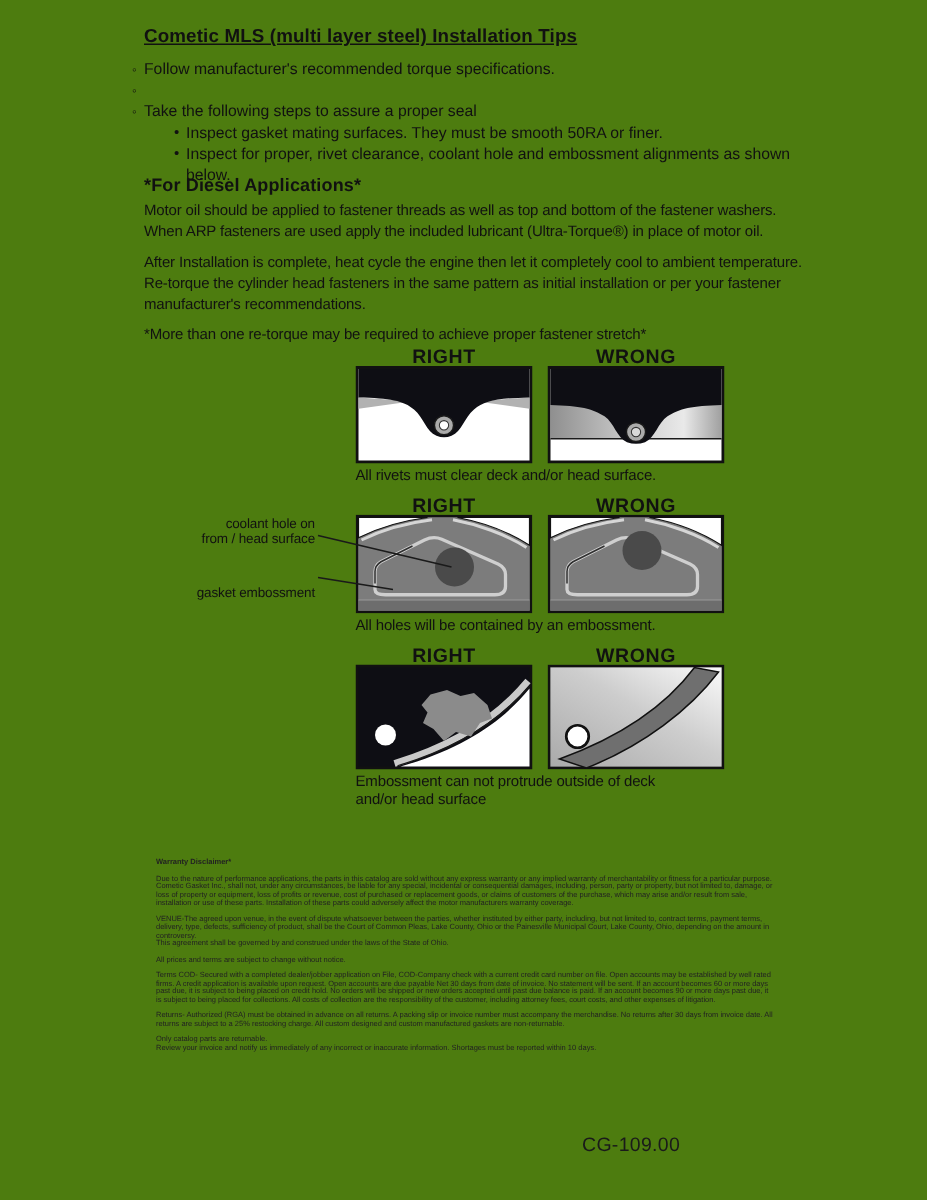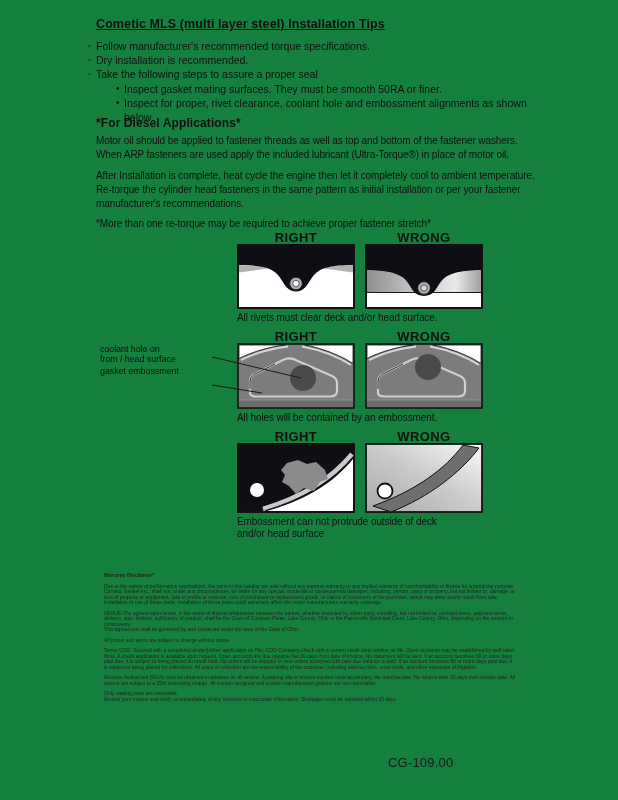--- a/index.html
+++ b/index.html
@@ -1,38 +1,38 @@
 <!DOCTYPE html>
 <html><head>
 <meta charset="utf-8">
 <style>
   html,body{margin:0;padding:0;background:#e8e8e8;}
   .page{
-    position:relative;width:618px;height:800px;background:#15803d;
+    position:relative;width:618px;height:800px;background:#4d7c0f;
     font-family:"Liberation Sans", sans-serif;color:#111;overflow:hidden;
     margin:0 auto;
   }
   .abs{position:absolute;}
   .page-title{
     left:96px;top:17px;font-size:12.5px;font-weight:bold;
     text-decoration:underline;letter-spacing:.1px;white-space:nowrap;
   }
   .bullets{left:88px;top:39px;font-size:10.5px;line-height:14.2px;width:460px;}
   .bullet-row{display:flex;}
   .bullet-row .mk{width:8px;flex:0 0 8px;font-size:9px;line-height:14.2px;}
   .bullet-row.sub{margin-left:28px;}
   .bullet-row.sub .mk{font-size:10px;}
   .section-heading{left:96px;top:116px;font-size:12px;font-weight:bold;letter-spacing:.1px;}
   .body-para{font-size:10px;line-height:13.8px;width:448px;letter-spacing:-.1px;}
   .p1{left:96px;top:134px;}
   .p2{left:96px;top:169px;}
   .p3{left:96px;top:217px;}
   .rw-label{width:118px;text-align:center;font-size:13px;font-weight:bold;letter-spacing:.4px;}
   .caption{font-size:10px;font-weight:normal;letter-spacing:-.1px;line-height:11.5px;}
-  .anno{width:110px;font-size:9px;line-height:10px;letter-spacing:-.1px;}
+  .anno{width:110px;text-align:right;font-size:9px;line-height:10px;letter-spacing:-.1px;}
   .legal{left:104px;top:573px;width:413px;font-size:5px;line-height:5.5px;letter-spacing:0;color:#222;}
   .legal p{margin:0 0 5px 0;}
   .legal p.tight{margin:0;}
   .legal .lg-head{font-weight:bold;margin-bottom:5px;}
   .cg-number{left:388px;top:755px;font-size:13px;letter-spacing:.2px;color:#1a1a1a;}
   svg{display:block;}
 </style>
 </head>
 <body>
 
@@ -40,21 +40,20 @@
 
   <div class="abs page-title">Cometic MLS (multi layer steel) Installation Tips</div>
 
   <div class="abs bullets">
     <div class="bullet-row">
       <span class="mk">◦</span>
       <span>Follow manufacturer's recommended torque specifications.</span>
     </div>
     <div class="bullet-row">
       <span class="mk">◦</span>
-      <span>Dry installation is recommended.</span>
     </div>
     <div class="bullet-row">
       <span class="mk">◦</span>
       <span>Take the following steps to assure a proper seal</span>
     </div>
     <div class="bullet-row sub">
       <span class="mk">•</span>
       <span>Inspect gasket mating surfaces.  They must be smooth 50RA or finer.</span>
     </div>
     <div class="bullet-row sub">
@@ -99,21 +98,21 @@
 
   <div class="abs caption" style="left:237px;top:312px;">All rivets must clear deck and/or head surface.</div>
 
   <div class="abs rw-label" style="left:237px;top:329px;">RIGHT</div>
   <div class="abs rw-label" style="left:365px;top:329px;">WRONG</div>
 
   <div class="abs anno" style="left:100px;top:344px;">
     <div>coolant hole on</div>
     <div>from / head surface</div>
   </div>
-  <div class="abs anno" style="left:100px;top:366px;">gasket embossment</div>
+  <div class="abs anno" style="left:100px;top:390px;">gasket embossment</div>
 
   <svg class="abs" style="left:237px;top:343px;" width="118" height="66" viewBox="0 0 118 66">
     <rect x="1" y="1" width="116" height="64" fill="#7c7c7c" stroke="#111" stroke-width="1.6"></rect>
     <path d="M2,2 L48,2 C32,4 16,8.5 2,15.5 Z" fill="#ffffff" stroke="#111" stroke-width="0.8"></path>
     <path d="M116,2 L68,2 C84,5 102,11.5 116,20.5 Z" fill="#ffffff" stroke="#111" stroke-width="0.8"></path>
     <path d="M51,3.5 C35,5.5 18,10 4,17" stroke="#d6d6d6" stroke-width="2" fill="none"></path>
     <path d="M65,3.5 C81,6.5 100,13 114,22" stroke="#d6d6d6" stroke-width="2" fill="none"></path>
     <rect x="2" y="57" width="114" height="7" fill="#6d6d6d"></rect>
     <line x1="2" y1="57" x2="116" y2="57" stroke="#9a9a9a" stroke-width="0.8"></line>
     <path d="M13,50 L13,38 Q13,34 17,31.5 L46,17 Q52,14.2 57.5,16.5 L95,33 Q100,35.5 100,40 L100,48 Q100,53.5 93,53.5 L20,53.5 Q13,53.5 13,50 Z" fill="none" stroke="#cfcfcf" stroke-width="2.2"></path>

